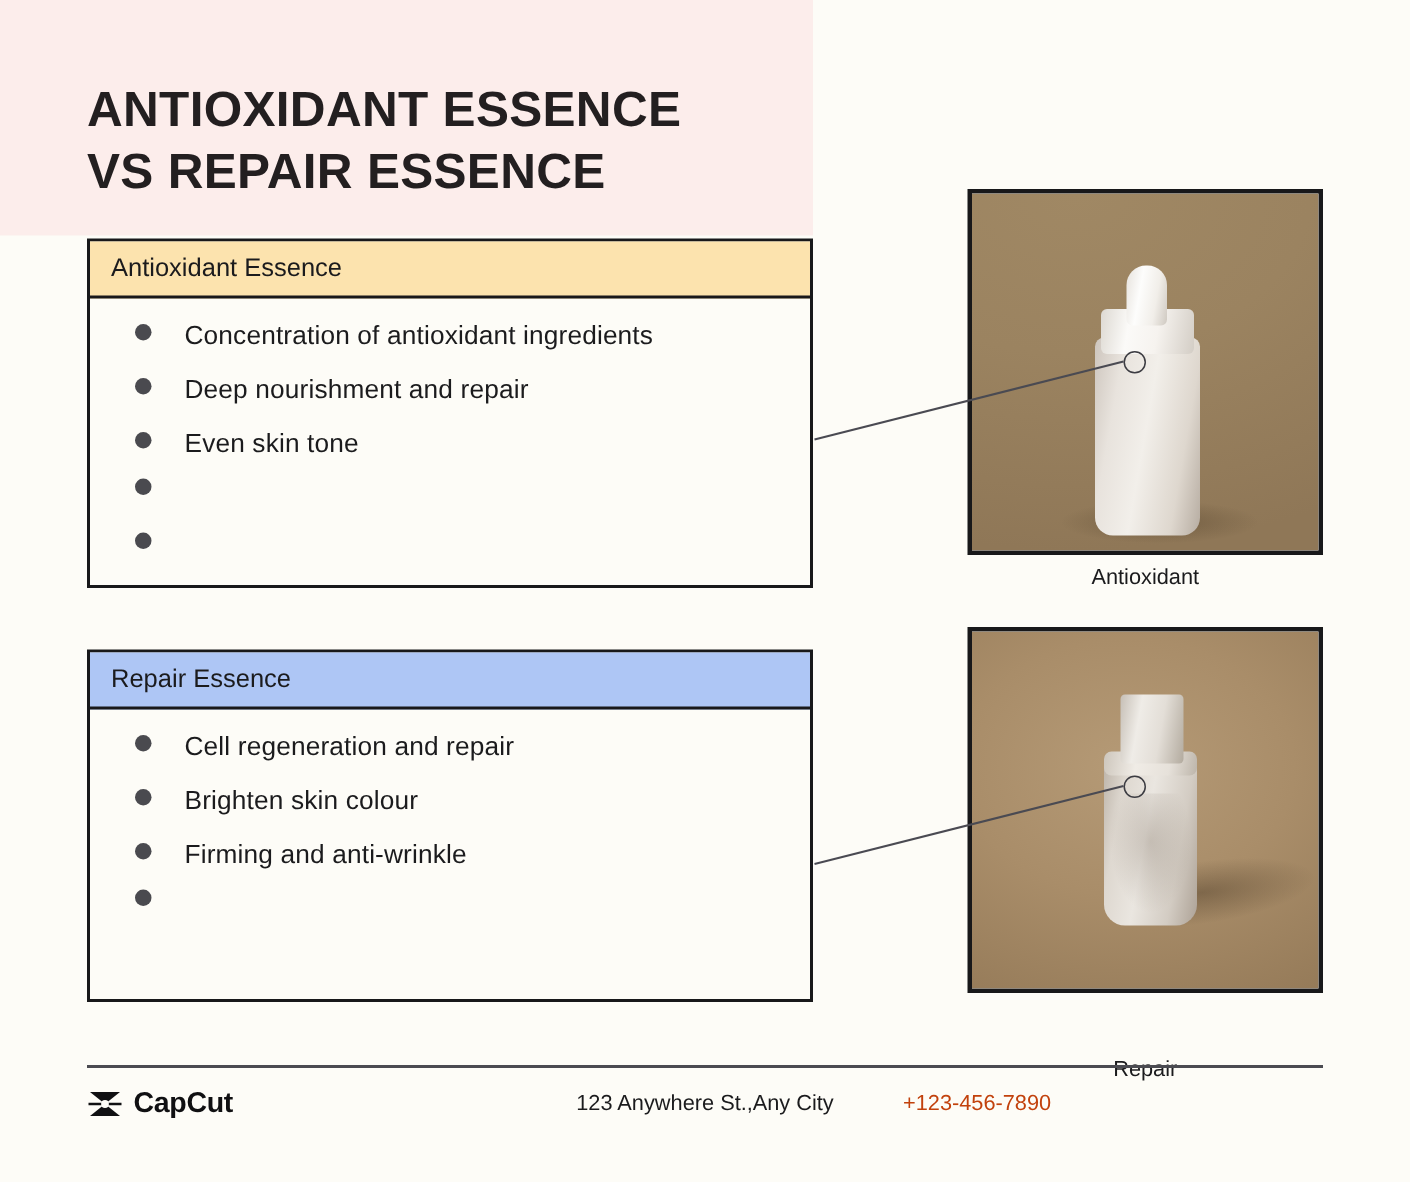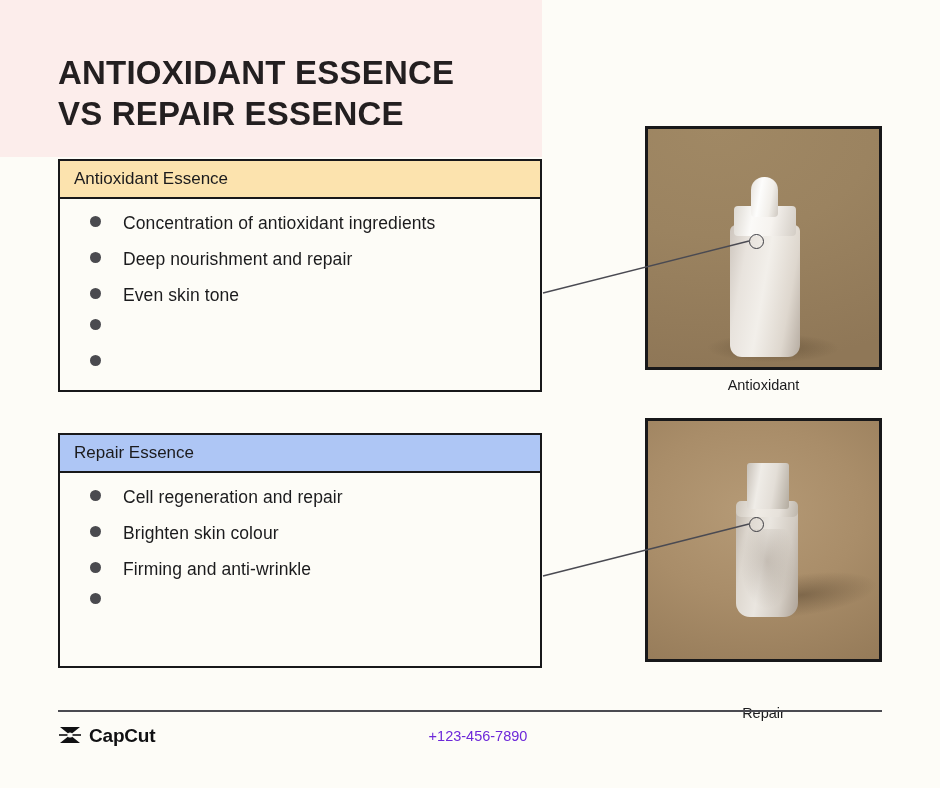--- a/index.html
+++ b/index.html
@@ -200,41 +200,41 @@
   }
   #footer {
     position: absolute;
     left: 58px; top: 718px;
     width: 824px; height: 36px;
     display: flex;
     align-items: center;
   }
   #brand {
     display: flex;
-    align-items: flex-start;
+    align-items: center;
     flex: 0 0 280px;
   }
   #brand-name {
     font-size: 19px;
     font-weight: 700;
     color: #101012;
     margin-left: 7px;
     letter-spacing: -0.2px;
   }
   #footer-address {
     flex: 1 1 auto;
     text-align: center;
     font-size: 14.5px;
     color: #1B1B1D;
   }
   #footer-phone {
     flex: 0 0 280px;
-    text-align: center;
+    text-align: left;
     font-size: 14.5px;
-    color: #6d28d9;
+    color: #c2410c;
   }
 </style>
 </head>
 <body>
 
 <div id="pink-block"></div>
 
 <div id="page-title">ANTIOXIDANT ESSENCE
 VS REPAIR ESSENCE</div>
 
@@ -316,14 +316,15 @@
 <div id="footer-rule"></div>
 <div id="footer">
   <div id="brand">
     <svg width="24" height="20" viewBox="0 0 24 20">
       <path d="M2 2 L22 2 L2 18 L22 18 Z" fill="#101012"></path>
       <path d="M1 9.2 L23 9.2 L23 10.8 L1 10.8 Z" fill="#101012"></path>
       <circle cx="12" cy="10" r="2.6" fill="#FDFCF7"></circle>
     </svg>
     <span id="brand-name">CapCut</span>
   </div>
+  <div id="footer-address">123 Anywhere St.,Any City</div>
   <div id="footer-phone">+123-456-7890</div>
 </div>
 
 </body></html>

